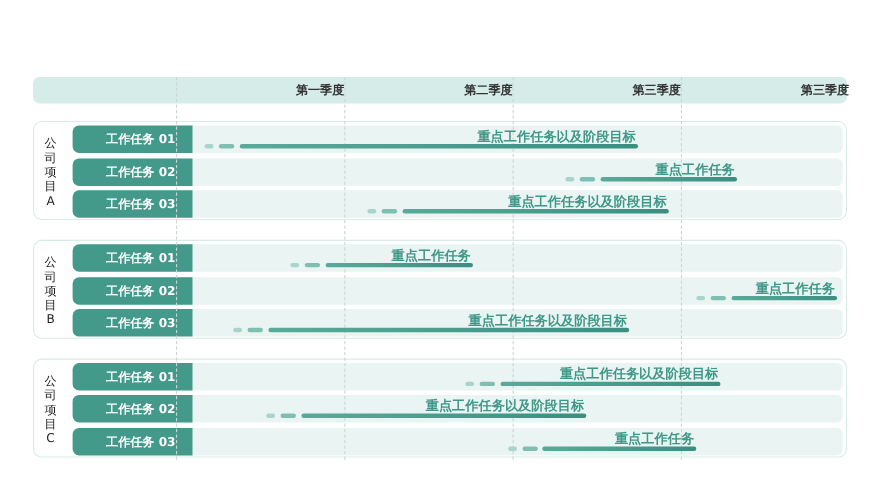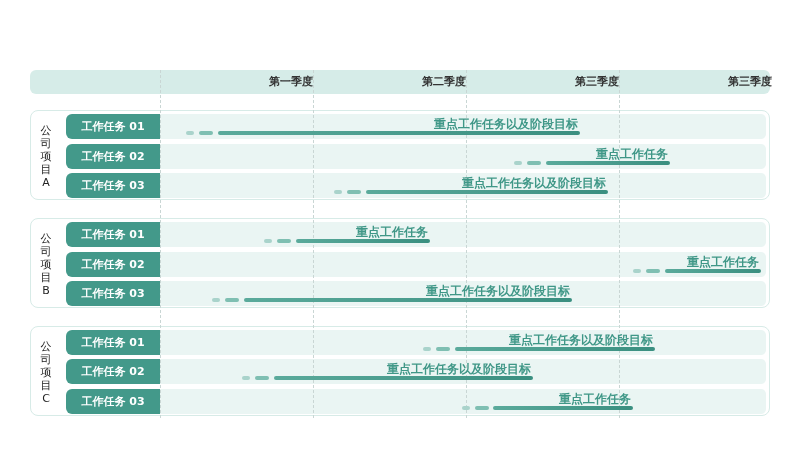--- a/index.html
+++ b/index.html
@@ -9,21 +9,21 @@
             border-radius:6px; }
   .qlabel { position:absolute; top:70px; height:24px; line-height:24px; text-align:right;
             font-size:11px; font-weight:bold; color:#333; width:153px; }
   .vline { position:absolute; top:70px; height:348px; width:0; border-left:1px dashed #c9d6d4; z-index:5; }
   .group { position:absolute; left:30px; width:740px; height:90px; border:1px solid #d7ebe7;
            border-radius:8px; background:#fff; box-sizing:border-box; }
   .glabel { position:absolute; left:34px; width:24px; font-size:11px; color:#222; text-align:center;
             line-height:13px; }
   .row { position:absolute; left:160px; width:606px; height:25px; background:#eaf5f3; border-radius:0 5px 5px 0; }
   .task { position:absolute; left:66px; width:94px; height:25px; background:#43998a; color:#fff;
-          font-size:11px; font-weight:bold; line-height:25px; text-align:center; border-radius:6px 0 0 6px; }
+          font-size:11px; font-weight:bold; line-height:25px; text-align:center; border-radius:6px 0 0 6px;padding-left:15px; }
   .task::before { content:""; }
   .dot1 { position:absolute; height:4px; width:8px; border-radius:2px; background:#a9d3cb; z-index:6; }
   .dot2 { position:absolute; height:4px; width:14px; border-radius:2px; background:#7fbfb2; z-index:6; }
   .bar { position:absolute; height:4px; border-radius:2px;
          background:linear-gradient(90deg,#5aaa9b,#3a8f80); z-index:6; }
   .blabel { position:absolute; font-size:12px; font-weight:bold; color:#3f9787; white-space:nowrap;
             text-align:right; z-index:7; line-height:14px; }
 </style>
 </head>
 <body>

